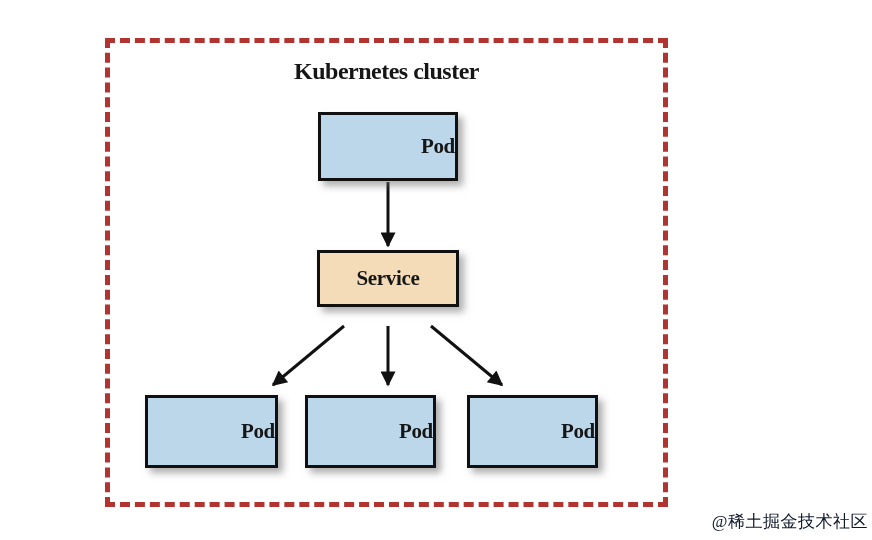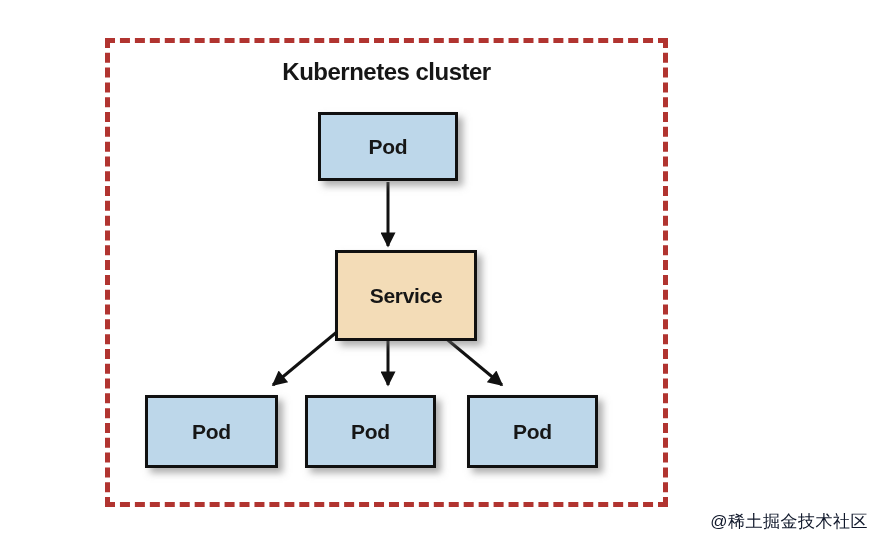--- a/index.html
+++ b/index.html
@@ -7,20 +7,21 @@
     padding: 0;
     background: #ffffff;
     font-family: "Liberation Sans", sans-serif;
   }
   .canvas {
     position: relative;
     width: 872px;
     height: 540px;
     background: #ffffff;
     overflow: hidden;
+    font-family: Liberation Serif, serif;
   }
   .cluster-boundary {
     position: absolute;
     left: 105px;
     top: 38px;
     width: 563px;
     height: 469px;
     box-sizing: border-box;
     border: 5px dashed var(--cluster-border, #b13430);
   }
@@ -41,25 +42,25 @@
     border: 3px solid var(--node-border, #101010);
     box-shadow: 5px 5px 7px rgba(110,110,110,0.55);
     display: flex;
     align-items: center;
     justify-content: center;
     font-size: 21px;
     font-weight: 600;
     letter-spacing: -0.3px;
     color: #161616;
   }
-  .node-pod { background: var(--pod-fill, #bdd7ea); }
+  .node-pod { background: var(--pod-fill, #bdd7ea); justify-content: flex-end; }
   .node-service { background: var(--service-fill, #f3dcb7); }
 
   .node-pod-top  { left: 318px; top: 112px; width: 140px; height: 69px; }
-  .node-service  { left: 335px; top: 250px; width: 142px; height: 91px; }
+  .node-service  { left: 317px; top: 250px; width: 142px; height: 57px; }
   .node-pod-1    { left: 145px; top: 395px; width: 133px; height: 73px; }
   .node-pod-2    { left: 305px; top: 395px; width: 131px; height: 73px; }
   .node-pod-3    { left: 467px; top: 395px; width: 131px; height: 73px; }
 
   .arrows-layer {
     position: absolute;
     left: 0; top: 0;
     width: 872px;
     height: 540px;
     pointer-events: none;

